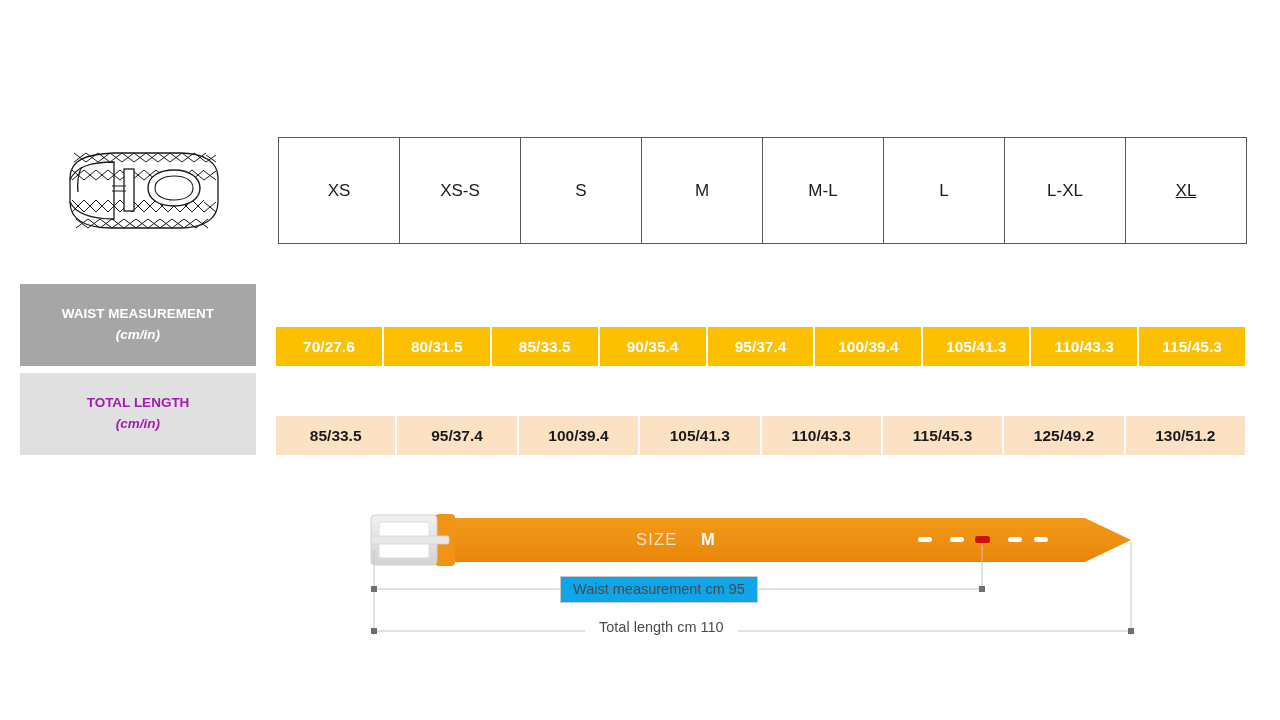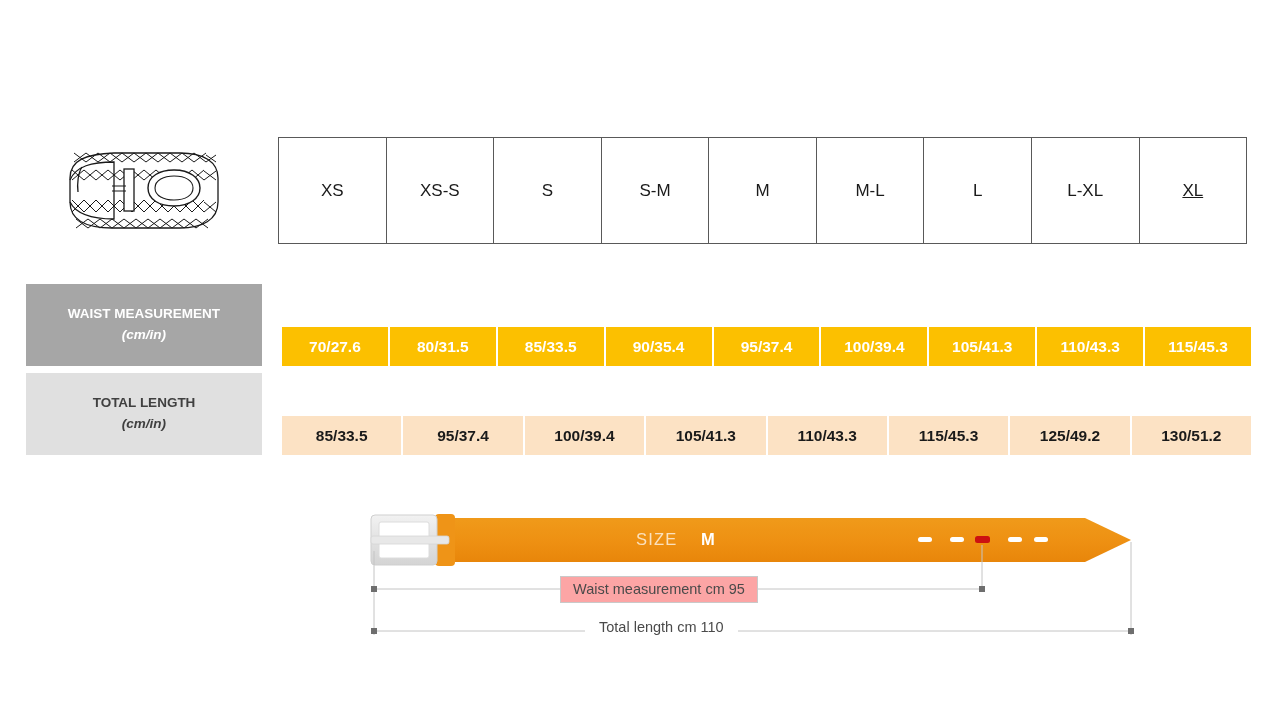--- a/index.html
+++ b/index.html
@@ -46,21 +46,21 @@
     box-sizing: border-box;
     font-size: 17px;
     color: #1a1a1a;
     font-weight: 400;
   }
   .size-header-cell:last-child { border-right: none; text-decoration: underline; }
 
   
   .data-row {
     position: absolute;
-    left: 26px;
+    left: 20px;
     display: flex;
     height: 82px;
   }
   .row-waist { top: 284px; }
   .row-length { top: 373px; }
 
   .row-label {
     width: 236px;
     display: flex;
     flex-direction: column;
@@ -71,21 +71,21 @@
     font-weight: bold;
     line-height: 1.55;
     box-sizing: border-box;
   }
   .row-label.gray-dark {
     background: #a6a6a6;
     color: #ffffff;
   }
   .row-label.gray-light {
     background: #e0e0e0;
-    color: #404040;
+    color: #a21caf;
   }
   .label-sub { font-weight: bold; font-style: italic; }
 
   .row-cells {
     display: flex;
     width: 969px;
     margin-left: 20px;
     margin-top: 43px;
   }
   .data-cell {
@@ -131,21 +131,21 @@
     top: 530px;
     font-size: 16.5px;
     font-weight: bold;
     color: #ffffff;
   }
   .dim-label-boxed {
     position: absolute;
     left: 560px;
     top: 576px;
     padding: 4px 12px 5px 12px;
-    background: #fca5a5;
+    background: #0ea5e9;
     border: 1px solid #c9c9c9;
     font-size: 14.5px;
     color: #4a4a4a;
     white-space: nowrap;
   }
   .dim-label-plain {
     position: absolute;
     left: 585px;
     top: 617px;
     padding: 2px 14px;
@@ -186,21 +186,20 @@
 
       <path d="M60,46 L74,46 M60,51 L74,51" stroke-width="1.2"></path>
     </g>
   </svg>
 </div>
 
 <div class="size-header-table">
   <div class="size-header-cell">XS</div>
   <div class="size-header-cell">XS-S</div>
   <div class="size-header-cell">S</div>
-  <div class="size-header-cell">S-M</div>
   <div class="size-header-cell">M</div>
   <div class="size-header-cell">M-L</div>
   <div class="size-header-cell">L</div>
   <div class="size-header-cell">L-XL</div>
   <div class="size-header-cell">XL</div>
 </div>
 
 <div class="data-row row-waist">
   <div class="row-label gray-dark">
     <span>WAIST MEASUREMENT</span>

